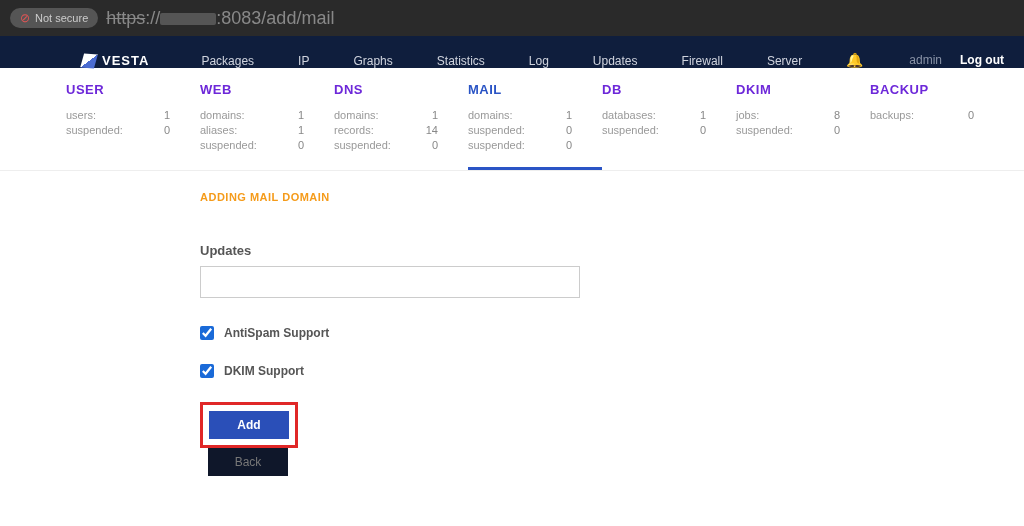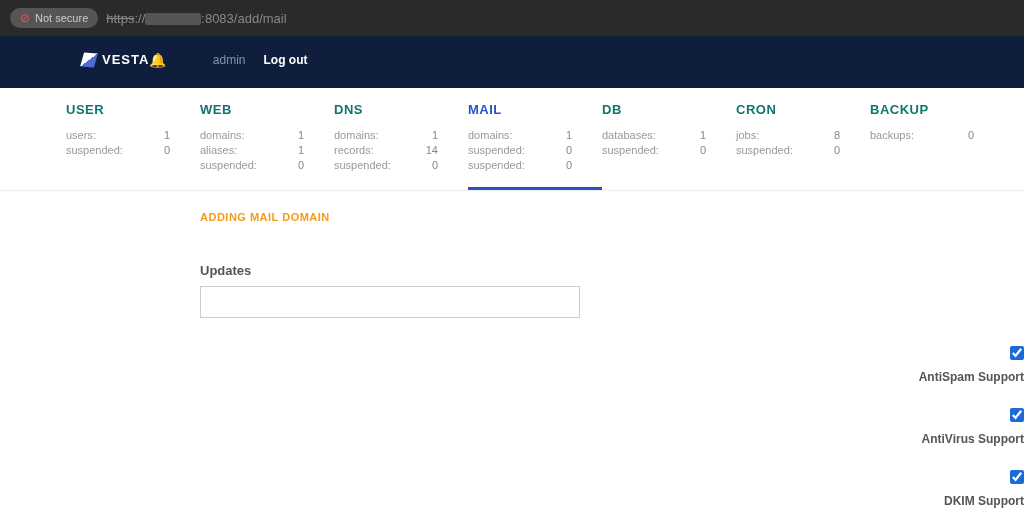--- a/index.html
+++ b/index.html
@@ -2,76 +2,86 @@
 <html><head>
 <meta charset="utf-8">
 <style>
   * { box-sizing: border-box; margin: 0; padding: 0; }
   body { font-family: Arial, Helvetica, sans-serif; font-size: 12px; color: #555; background: #fff; width: 1024px; }
   
   
   .chrome { background: #2a2a2a; height: 36px; display: flex; align-items: center; padding: 0 10px; gap: 8px; }
   .secure-badge { background: #555; color: #ccc; border-radius: 12px; padding: 4px 10px; font-size: 11px; display: flex; align-items: center; gap: 5px; }
   .secure-badge .x { color: #e05555; font-size: 12px; line-height: 1; }
-  .url { color: #888; font-size: 13px; }
+  .url { color: #888; font-size: 18px; }
   .url .strike { text-decoration: line-through; }
   .url .obscure { background: #555; color: #555; border-radius: 2px; padding: 0 28px; display:inline-block; height:12px; vertical-align:middle;}
   
   
-  .topnav { background: #0f1e3d; height: 52px; display: flex; align-items: flex-start; color: #d0d4de; font-size: 12px; padding: 16px 0 0 82px; }
+  .topnav { background: #0f1e3d; height: 32px; display: flex; align-items: flex-end; color: #d0d4de; font-size: 12px; padding: 0 0 0 82px; }
   .brand { display: flex; align-items: center; gap: 6px; color: #fff; font-weight: bold; font-size: 13px; letter-spacing: 1px; }
   .brand-icon { display:inline-block; width:14px; height:14px; background:linear-gradient(135deg,#fff 0 50%,#4b6cd1 50% 100%); transform: skewX(-12deg) rotate(4deg); }
   .topnav .links { display: flex; gap: 0; margin-left: 30px; flex:1; }
   .topnav .links span { display:inline-block; padding: 0 22px; cursor: pointer; }
   .topnav .right { display: flex; align-items: center; gap: 18px; padding-right: 20px; }
   .bell { color: #f0b84a; font-size: 14px; }
   .admin { color: #8892a6; margin-left: 28px; }
   .logout { color: #fff; font-weight: bold; }
 
   
   .cats { display: flex; padding: 0 0 0 66px; border-bottom: 1px solid #eee; }
   .cat { width: 134px; padding: 14px 0 16px 0; cursor: pointer; }
-  .cat-title { font-size: 13px; font-weight: bold; color: #0f766e; margin-bottom: 12px; letter-spacing: 0.5px; }
+  .cat-title { font-size: 13px; font-weight: bold; color: #6d28d9; margin-bottom: 12px; letter-spacing: 0.5px; }
   .cat.active .cat-title { color: #2a54c5; }
   .cat .stats { display: flex; flex-direction: column; gap: 3px; font-size: 11px; color: #999; }
   .cat .stat { display: flex; justify-content: space-between; width: 104px; }
   .cat .stat .v { color: #888; }
   .cat.active { border-bottom: 3px solid #2a54c5; }
 
   
   .form-wrap { padding: 20px 0 30px 200px; }
   .section-title { color: #f59b1a; font-weight: bold; font-size: 11px; letter-spacing: 0.5px; margin-bottom: 40px; }
   .domain-label { font-size: 13px; color: #555; font-weight: bold; margin-bottom: 8px; }
   .domain-input { width: 380px; height: 32px; border: 1px solid #ccc; padding: 0 8px; font-size: 13px; margin-bottom: 28px; }
-  .chk-row { display: flex; align-items: flex-end; gap: 10px; margin-bottom: 24px; flex-direction: column; }
+  .chk-row { display: flex; align-items: flex-start; gap: 10px; margin-bottom: 24px; }
   .chk-row input { width: 14px; height: 14px; accent-color: #1a6ad8; }
   .chk-row label { font-size: 12px; font-weight: bold; color: #555; }
   .btn-row { display: flex; align-items: flex-start; gap: 0; margin-top: 18px; flex-direction: column; }
   .btn-add { background: #2a4fb8; color: #fff; border: none; width: 80px; height: 28px; font-weight: bold; font-size: 12px; cursor: pointer; }
-  .btn-back { background: #5eead4; color: #777; border: none; width: 80px; height: 28px; font-size: 12px; cursor: pointer; margin-left: 8px;}
+  .btn-back { background: #0f172a; color: #777; border: none; width: 80px; height: 28px; font-size: 12px; cursor: pointer; margin-left: 8px;}
   .highlight-box { border: 3px solid #e02727; padding: 6px; display: inline-flex; align-items: center; }
 </style>
 </head>
 <body>
 
 <div class="chrome">
   <div class="secure-badge">
     <span class="x">⊘</span>
     <span>Not secure</span>
   </div>
   <div class="url">
     <span class="strike">https</span><span>://</span><span class="obscure"></span><span>:8083/add/mail</span>
   </div>
 </div>
 
 <div class="topnav">
   <div class="brand">
     <span class="brand-icon"></span>
     <span>VESTA</span>
   </div>
+  <div class="links" id="nav-links">
+      <span>Packages</span>
+      <span>IP</span>
+      <span>Graphs</span>
+      <span>Statistics</span>
+      <span>Log</span>
+      <span>Updates</span>
+      <span>Firewall</span>
+      <span>Server</span>
+    </div>
   <div class="right">
     <span class="bell">🔔</span>
     <span class="admin">admin</span>
     <span class="logout">Log out</span>
   </div>
 </div>
 
 <div class="cats" id="cats">
     <div class="cat">
       <div class="cat-title">USER</div>
@@ -144,21 +154,21 @@
           <span>databases:</span>
           <span class="v">1</span>
         </div>
         <div class="stat">
           <span>suspended:</span>
           <span class="v">0</span>
         </div>
       </div>
     </div>
     <div class="cat">
-      <div class="cat-title">CRON</div>
+      <div class="cat-title">DKIM</div>
       <div class="stats">
         <div class="stat">
           <span>jobs:</span>
           <span class="v">8</span>
         </div>
         <div class="stat">
           <span>suspended:</span>
           <span class="v">0</span>
         </div>
       </div>
@@ -177,24 +187,20 @@
 <div class="form-wrap">
   <div class="section-title">ADDING MAIL DOMAIN</div>
   
   <div class="domain-label">Updates</div>
   <input type="text" class="domain-input" value="" style="">
   
   <div id="checks">
       <div class="chk-row">
         <input type="checkbox" checked="" style="">
         <label>AntiSpam Support</label>
-      </div>
-      <div class="chk-row">
-        <input type="checkbox" checked="" style="">
-        <label>AntiVirus Support</label>
       </div>
       <div class="chk-row">
         <input type="checkbox" checked="" style="">
         <label>DKIM Support</label>
       </div>
     </div>
 
   <div class="btn-row">
     <span class="highlight-box">
       <button class="btn-add">Add</button>

